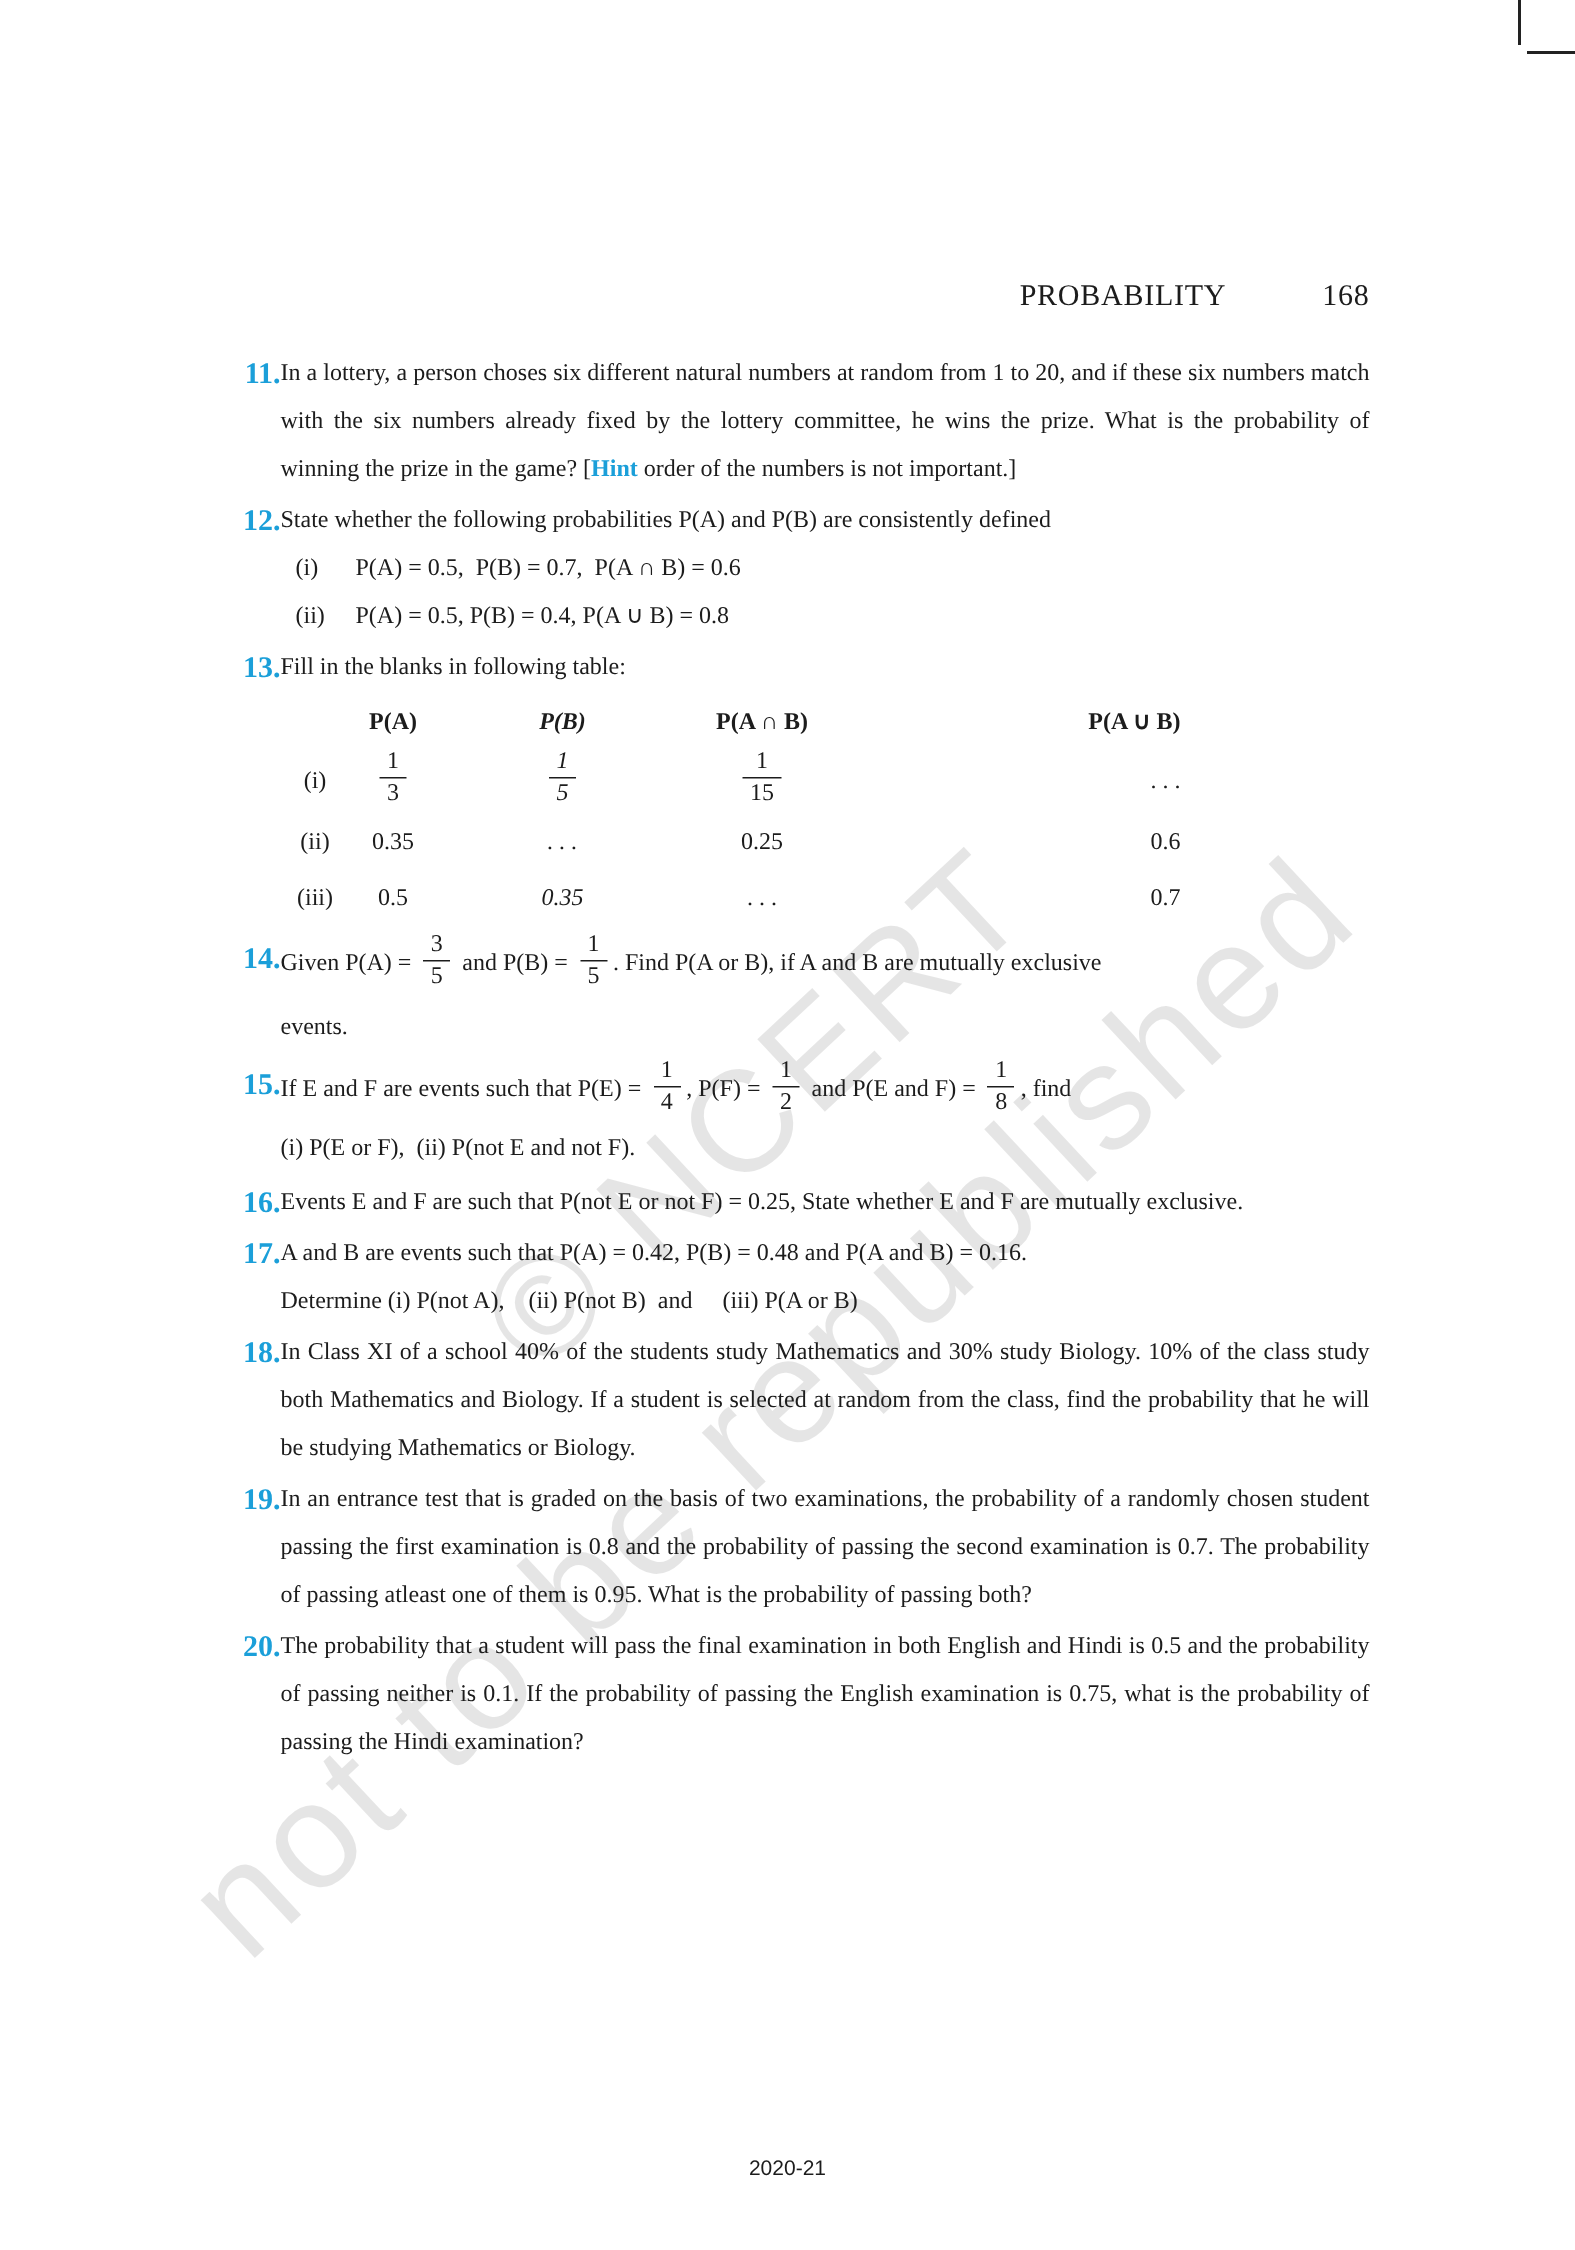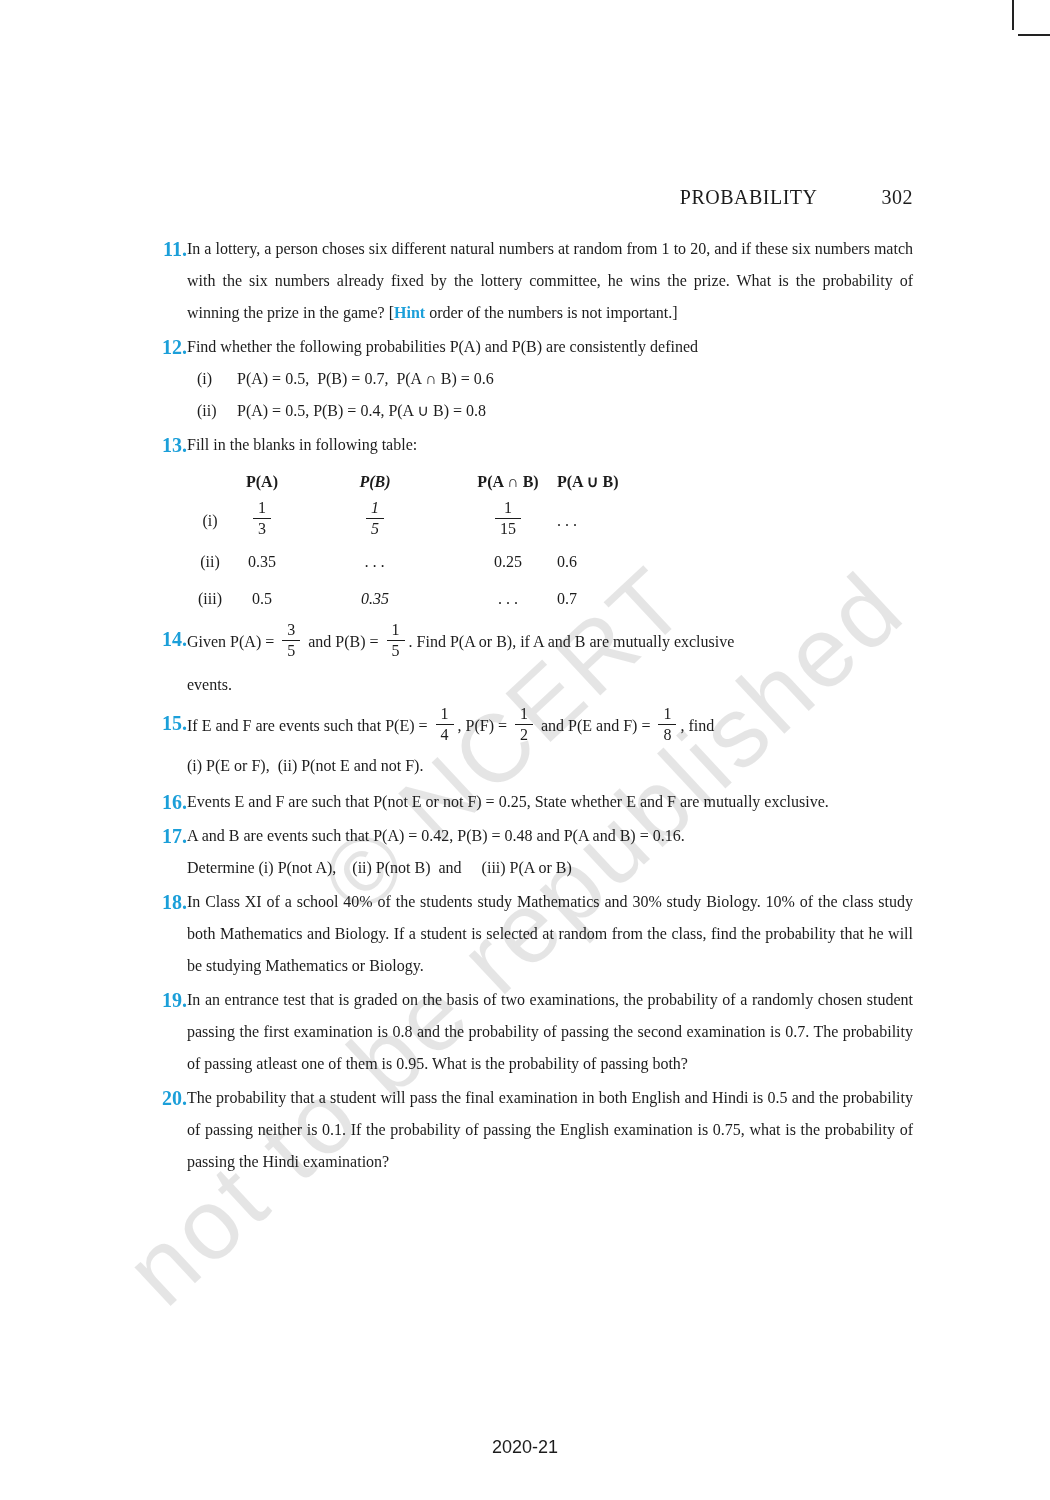--- a/index.html
+++ b/index.html
@@ -69,60 +69,60 @@
   
   .ptable { margin-top:2px; text-align:left; }
   .trow { display:flex; align-items:center; }
   .thead { font-weight:bold; margin-top:5px; }
   .rplain { margin-top:5px; }
   .rfrac  { margin-top:3px; }
   .tc0 { width:46px;  text-align:center; }
   .tc1 { width:58px;  text-align:center; }
   .tc2 { width:168px; text-align:center;font-style:italic; }
   .tc3 { width:98px;  text-align:center; }
-  .tc4 { width:230px; text-align:left; }
+  .tc4 { width:230px; text-align:right; }
 
   .mt2 { margin-top:2px; } .mt4 { margin-top:4px; } .mt6 { margin-top:6px; } .mt8 { margin-top:8px; }
 
   
   .footer {
     position:absolute; top:1437px; left:0; width:1050px;
     text-align:center;
     font-family:"Liberation Sans", sans-serif;
-    font-size:18px; color:#1c1c1c;
+    font-size:14px; color:#1c1c1c;
     z-index:2;
   }
 </style>
 </head>
 <body>
 
 <div class="page">
 
   <div class="wm wm1">© NCERT</div>
   <div class="wm wm2">not to be republished</div>
 
   <div class="crop-v"></div>
   <div class="crop-h"></div>
 
   <div class="runhead">
     <span>PROBABILITY</span>
-    <span>302</span>
+    <span>168</span>
   </div>
 
   <div class="content">
 
     <div class="problem">
       <div class="pnum">11.</div>
       <div class="pbody"><span>In a lottery, a person choses six different natural numbers at random from 1 to 20, and if these six numbers match with the six numbers already fixed by the lottery committee, he wins the prize. What is the probability of winning the prize in the game? [</span><span class="hint">Hint</span><span> order of the numbers is not important.]</span></div>
     </div>
 
     <div class="problem mt2">
       <div class="pnum">12.</div>
       <div class="pbody">
-        <div class="pline">Find whether the following probabilities P(A) and P(B) are consistently defined</div>
+        <div class="pline">State whether the following probabilities P(A) and P(B) are consistently defined</div>
         <div class="subitem">
           <span class="sublabel">(i)</span>
           <span class="pre">P(A) = 0.5,  P(B) = 0.7,  P(A ∩ B) = 0.6</span>
         </div>
         <div class="subitem">
           <span class="sublabel">(ii)</span>
           <span class="pre">P(A) = 0.5, P(B) = 0.4, P(A ∪ B) = 0.8</span>
         </div>
       </div>
     </div>

